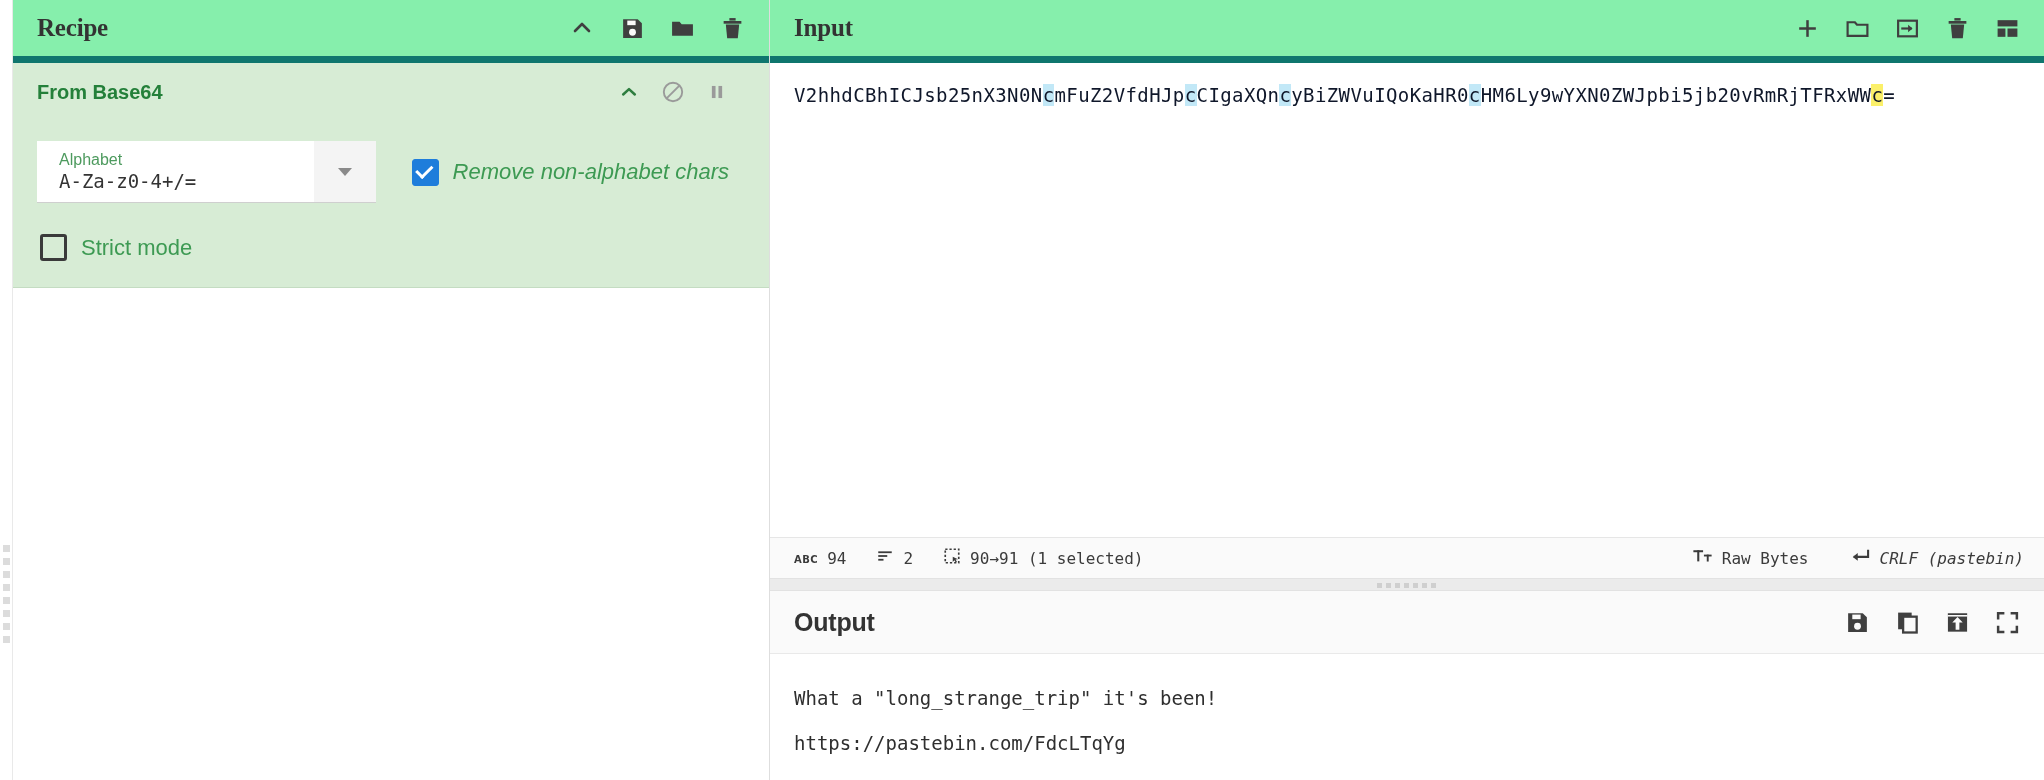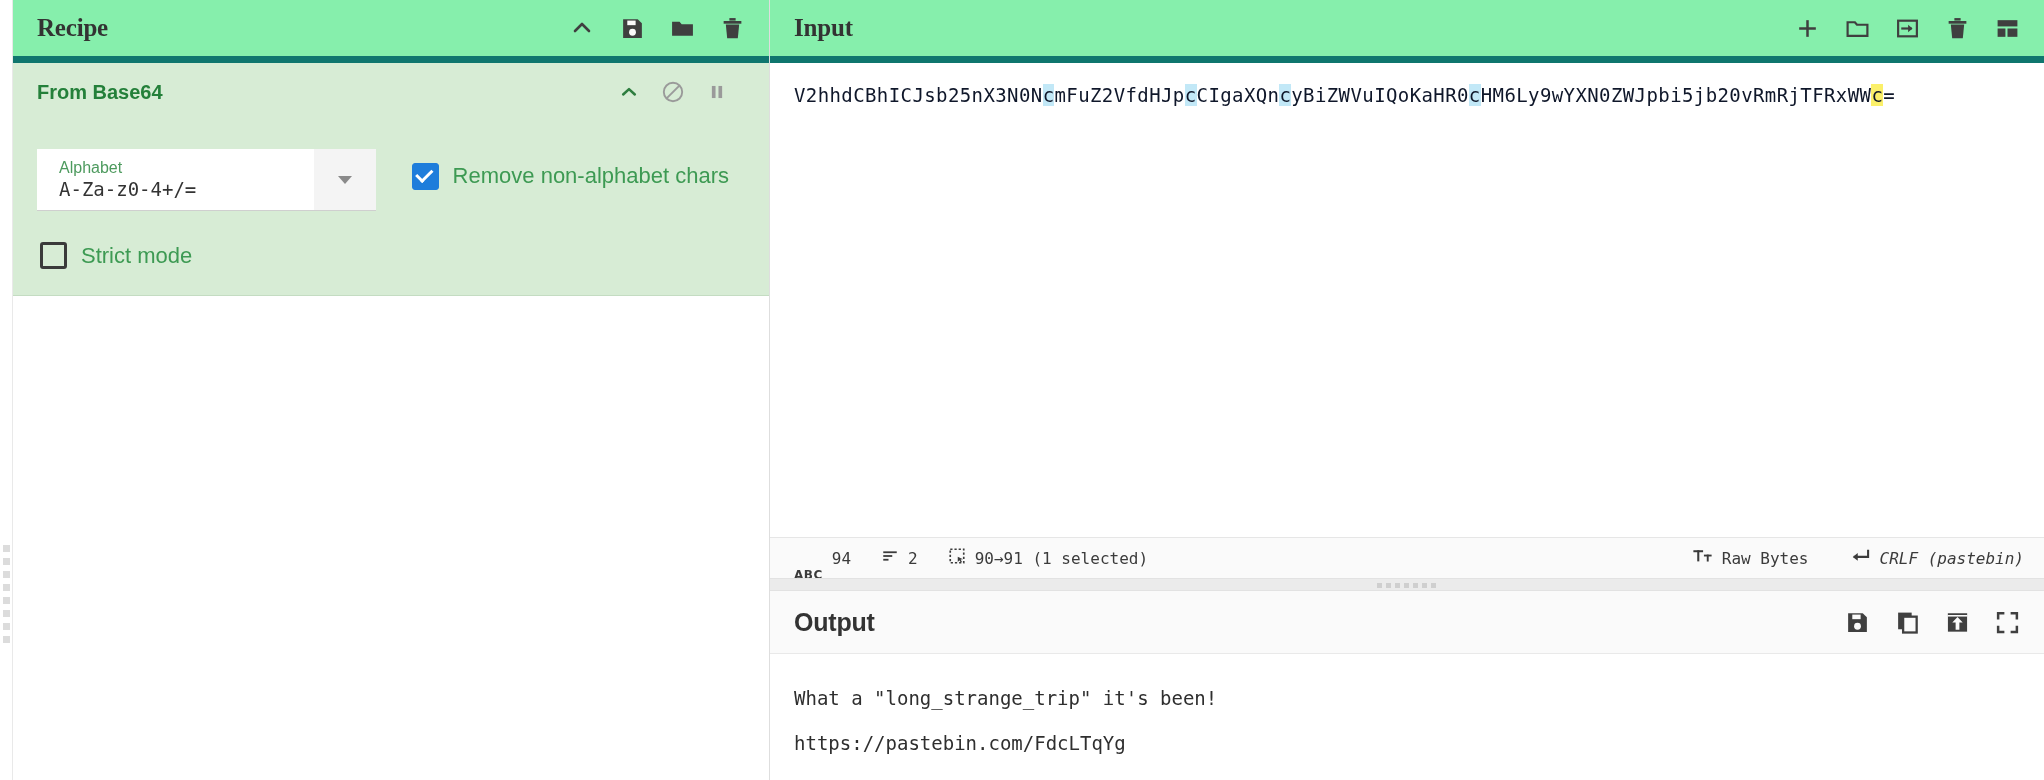--- a/index.html
+++ b/index.html
@@ -130,21 +130,20 @@
     position: relative;
     width: 363px;
     height: 62px;
     background: #fff;
     border: none;
     border-bottom: 1px solid #cfcfcf;
     display: flex;
     flex-direction: column;
     justify-content: center;
     padding: 0 0 0 22px;
-    margin-top: 8px;
   }
   .arg-label {
     font-size: 16px;
     color: #4d9a5e;
     line-height: 20px;
     margin-bottom: -1px;
   }
   .arg-value {
     font-family: "DejaVu Sans Mono", monospace;
     font-size: 19px;
@@ -197,21 +196,21 @@
     transform: rotate(-45deg) translate(1px, -2px);
   }
   .cb-label {
     font-size: 22px;
     color: #3d9a53;
     margin-left: 14px;
     white-space: nowrap;
   }
   .arg-row.first { padding-top: 20px; }
   .arg-row.second { padding-top: 31px; padding-left: 3px; }
-  .cb-gap { margin-left: 36px; }
+  .cb-gap { margin-left: 36px; font-style: italic; }
 
   
   .right-pane {
     flex: 1 1 auto;
     display: flex;
     flex-direction: column;
     min-width: 0;
     background: #fff;
   }
   .io-pane { display: flex; flex-direction: column; min-height: 0; }
@@ -255,28 +254,28 @@
     align-items: center;
     gap: 9px;
     margin-right: 30px;
     cursor: default;
   }
   .sb-group.right { margin-right: 0; margin-left: 34px; }
   .sb-right { margin-left: auto; display: flex; align-items: center; gap: 6px; }
   .sb-ital { font-style: italic; }
   .abc-badge {
     font-family: "DejaVu Sans", sans-serif;
-    font-size: 12px;
+    font-size: 10px;
     font-weight: bold;
     letter-spacing: 0.5px;
     color: #3b3b3b;
     border: 0;
     padding: 0;
     position: relative;
-    top: 17px;
+    top: 1px;
   }
 
   .output-title-bar {
     height: 63px;
     flex: 0 0 63px;
     background: #fafafa;
     border-bottom: 1px solid #e9e9e9;
     display: flex;
     align-items: center;
     padding: 0 24px;

